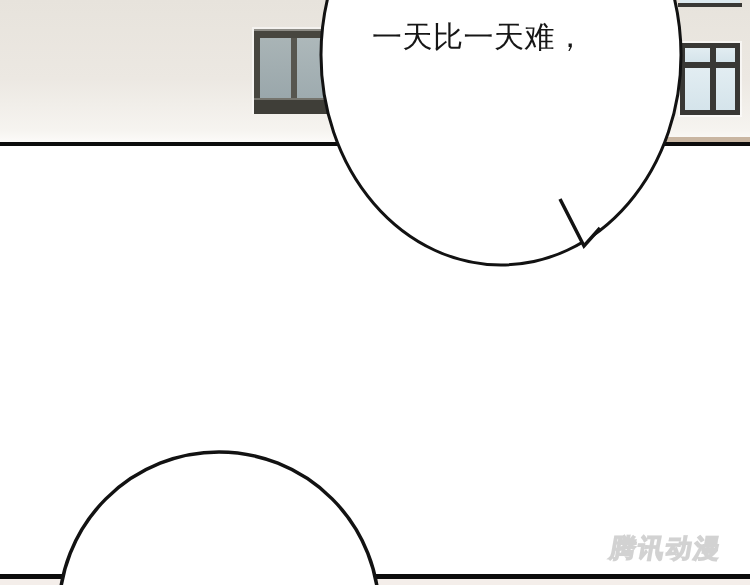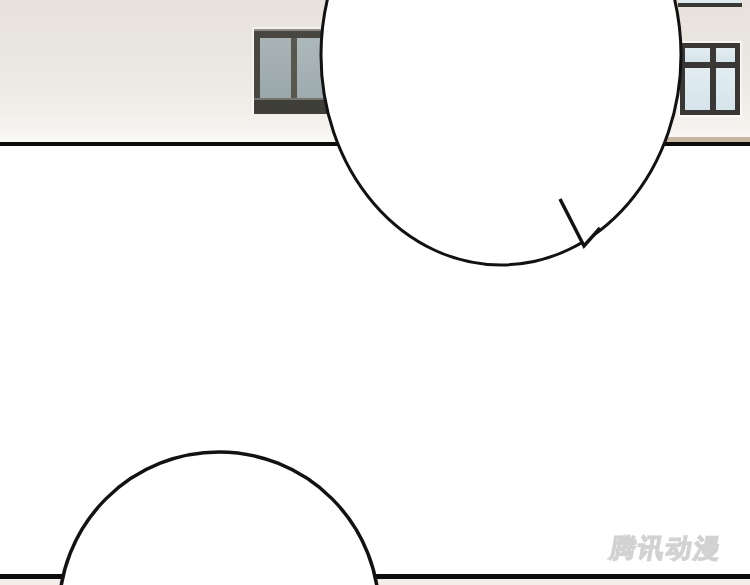--- a/index.html
+++ b/index.html
@@ -96,15 +96,16 @@
 
     <ellipse cx="501" cy="55" rx="180" ry="210" fill="#ffffff" stroke="#121212" stroke-width="3"></ellipse>
 
     <polygon points="560,199 584,246 600,228" fill="#ffffff"></polygon>
     <polyline points="560,199 584,246 600,228" fill="none" stroke="#121212" stroke-width="3.5" stroke-linejoin="miter" stroke-linecap="butt"></polyline>
 
     <circle cx="219" cy="612" r="160" fill="#ffffff" stroke="#121212" stroke-width="3.5"></circle>
   </svg>
 
   <div class="speech-text">
+    <div>一天比一天难，</div>
   </div>
 
 </div>
 
 </body></html>

